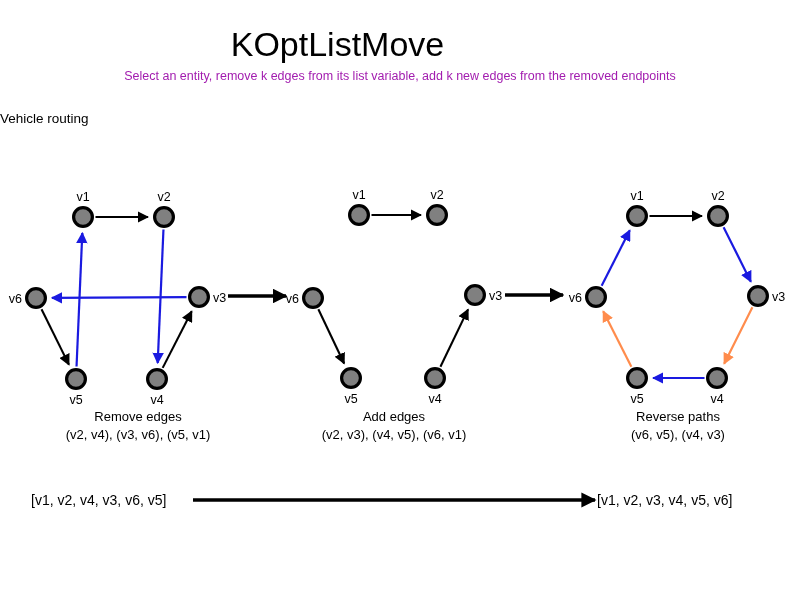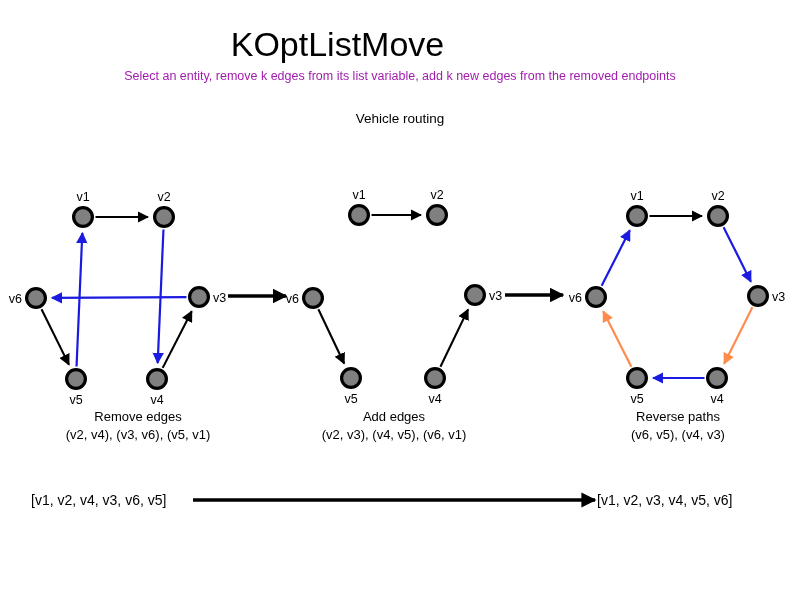--- a/index.html
+++ b/index.html
@@ -33,21 +33,20 @@
     width: 800px;
     text-align: center;
     font-size: 12.5px;
     color: #a21caf;
   }
   #context {
     position: absolute;
     top: 111px;
     left: 0;
     width: 800px;
-    text-align: center;
     font-size: 13.5px;
     color: #000000;
   }
   svg#canvas {
     position: absolute;
     left: 0;
     top: 0;
     width: 800px;
     height: 600px;
   }

